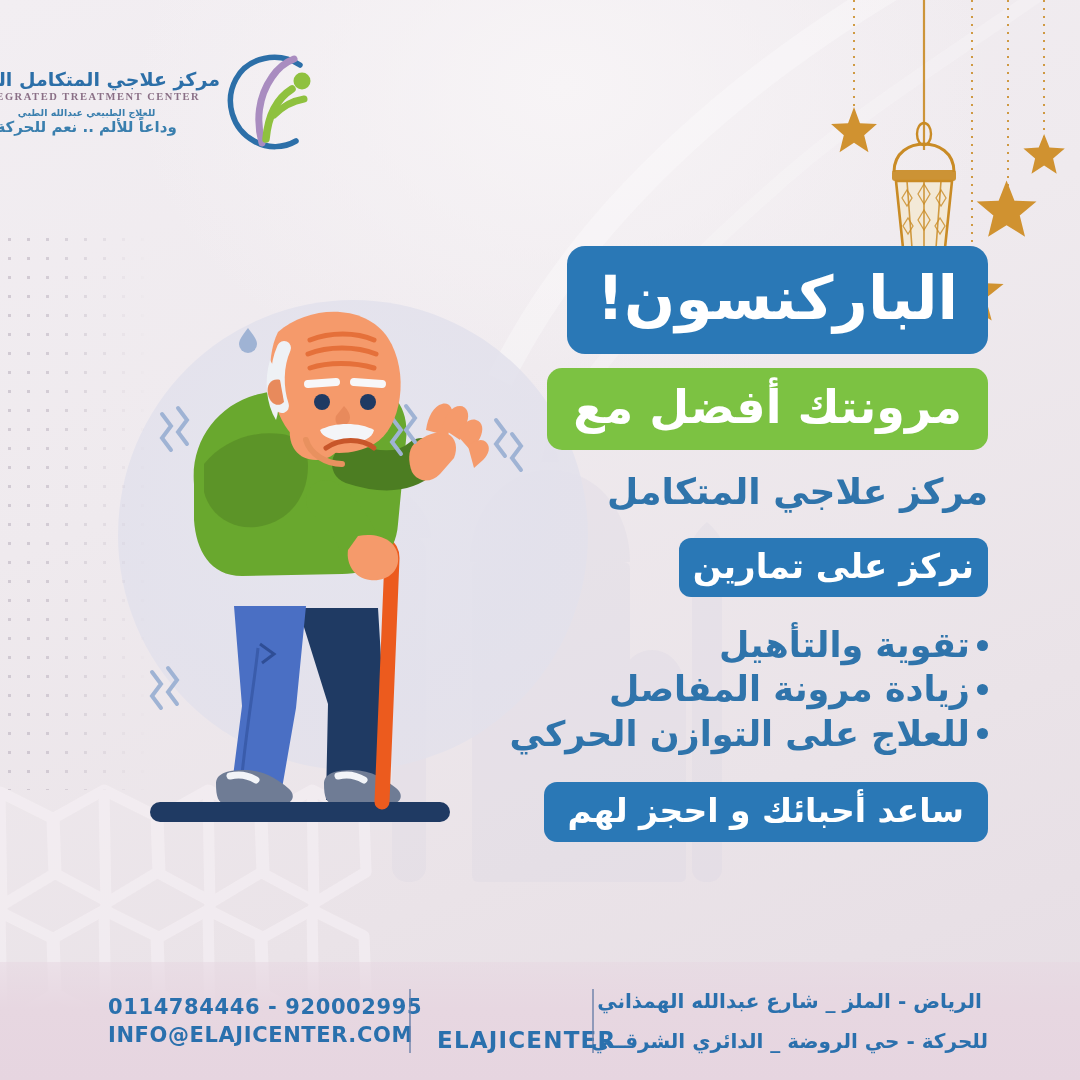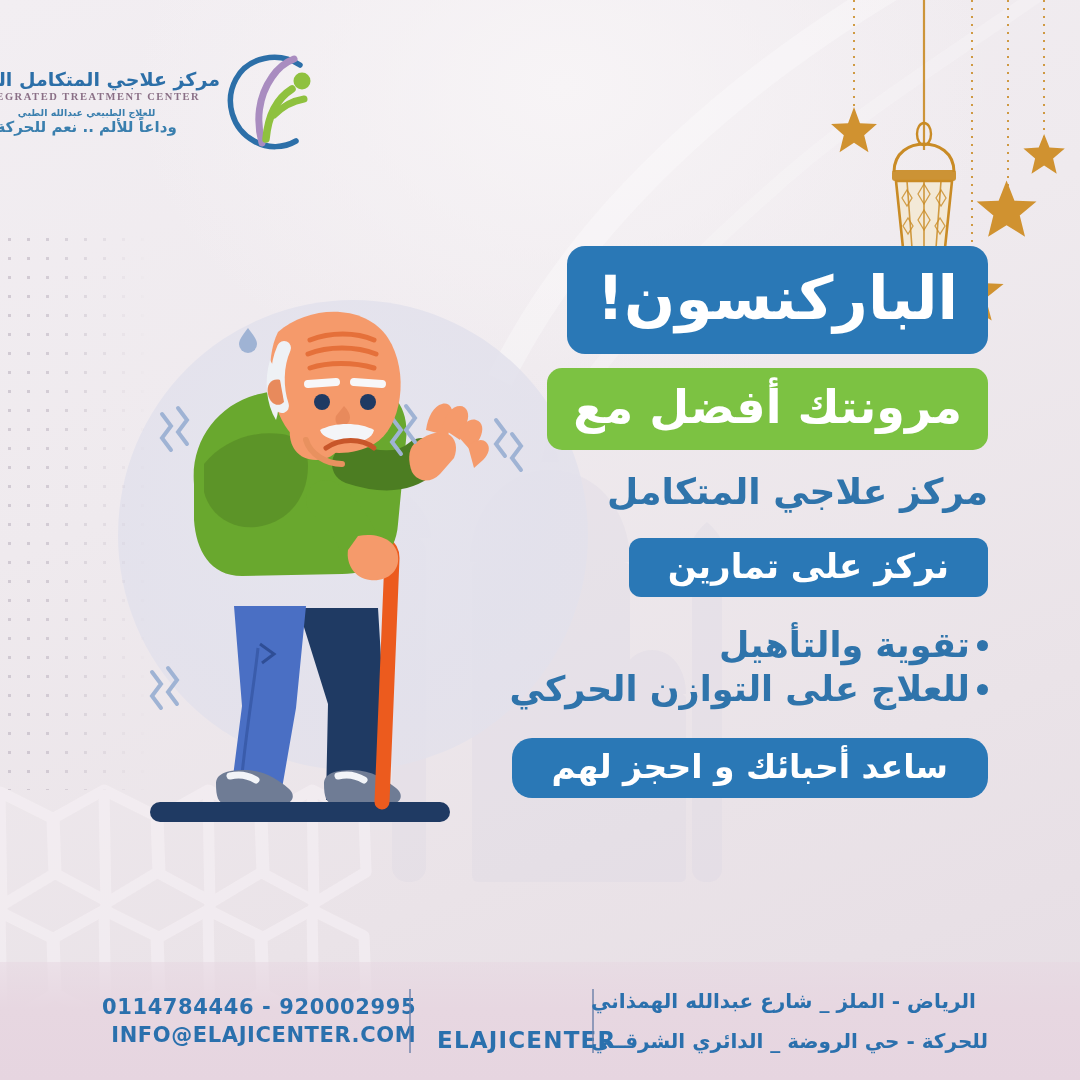--- a/index.html
+++ b/index.html
@@ -118,56 +118,56 @@
   }
 
   .headline {
     margin-top:22px;
     font-size:36px; font-weight:700; color:#2f74ab;
     line-height:1.12; letter-spacing:-1px;
     white-space:nowrap;
   }
 
   .badge-focus {
-    font-size:34px; padding:11px 39px 14px; border-radius:12px;
+    font-size:34px; padding:11px 14px 14px; border-radius:12px;
     margin-top:26px;
   }
 
   .bullets {
     margin-top:26px;
     list-style:none;
   }
   .bullet {
     font-size:35px; font-weight:700; color:#2f74ab;
     line-height:1.26; white-space:nowrap;
     display:flex; align-items:center; justify-content:flex-start;
   }
   .bullet-dot {
     display:inline-block; width:11px; height:11px; border-radius:50%;
     background:#2f74ab; margin-left:7px; flex:0 0 11px;
   }
 
   .badge-cta {
-    font-size:33px; padding:12px 40px 15px; border-radius:20px;
+    font-size:33px; padding:12px 24px 15px; border-radius:13px;
     margin-top:26px;
   }
 
   
   .footer {
     position:absolute; left:0; right:0; bottom:0; height:118px;
     background:linear-gradient(180deg, rgba(231,216,226,.55) 0%, #e7d7e1 40%, #e6d5e0 100%);
     display:flex; align-items:center;
   }
   .footer-inner {
     position:relative; width:1080px; height:100%;
     display:flex; align-items:center;
   }
   .f-contact {
-    position:absolute; left:102px; top:50%; transform:translateY(-50%);
-    direction:ltr; text-align:right;
+    position:absolute; left:108px; top:50%; transform:translateY(-50%);
+    direction:ltr; text-align:left;
   }
   .f-phone, .f-email {
     font-size:21px; font-weight:700; color:#2a70ad; letter-spacing:.6px;
     white-space:nowrap;
     font-family:"DejaVu Sans","Liberation Sans",sans-serif;
   }
   .f-email { margin-top:4px; }
 
   .f-brand {
     position:absolute; left:437px; bottom:27px;
@@ -177,21 +177,21 @@
 
   .f-divider {
     position:absolute; top:50%; transform:translateY(-50%);
     width:2px; height:64px; background:#6a7fa8; opacity:.7;
   }
   .f-div-1 { left:409px; }
   .f-div-2 { left:592px; }
 
   .f-address {
     position:absolute; right:92px; top:50%; transform:translateY(-50%);
-    direction:rtl; text-align:left;
+    direction:rtl; text-align:center;
   }
   .f-addr-line {
     font-size:20px; font-weight:700; color:#2a70ad; white-space:nowrap;
   }
   .f-addr-line + .f-addr-line { margin-top:16px; }
 </style>
 </head>
 <body>
 
 <div class="poster">
@@ -388,20 +388,24 @@
 
     <div class="badge badge-blue badge-focus">نركز على تمارين</div>
 
     <ul class="bullets">
       <li class="bullet">
         <span class="bullet-dot"></span>
         <span>تقوية والتأهيل</span>
       </li>
       <li class="bullet">
         <span class="bullet-dot"></span>
+        <span>زيادة مرونة المفاصل</span>
+      </li>
+      <li class="bullet">
+        <span class="bullet-dot"></span>
         <span>للعلاج على التوازن الحركي</span>
       </li>
     </ul>
 
     <div class="badge badge-blue badge-cta">ساعد أحبائك و احجز لهم</div>
   </div>
 
   <div class="footer">
     <div class="footer-inner">
 

